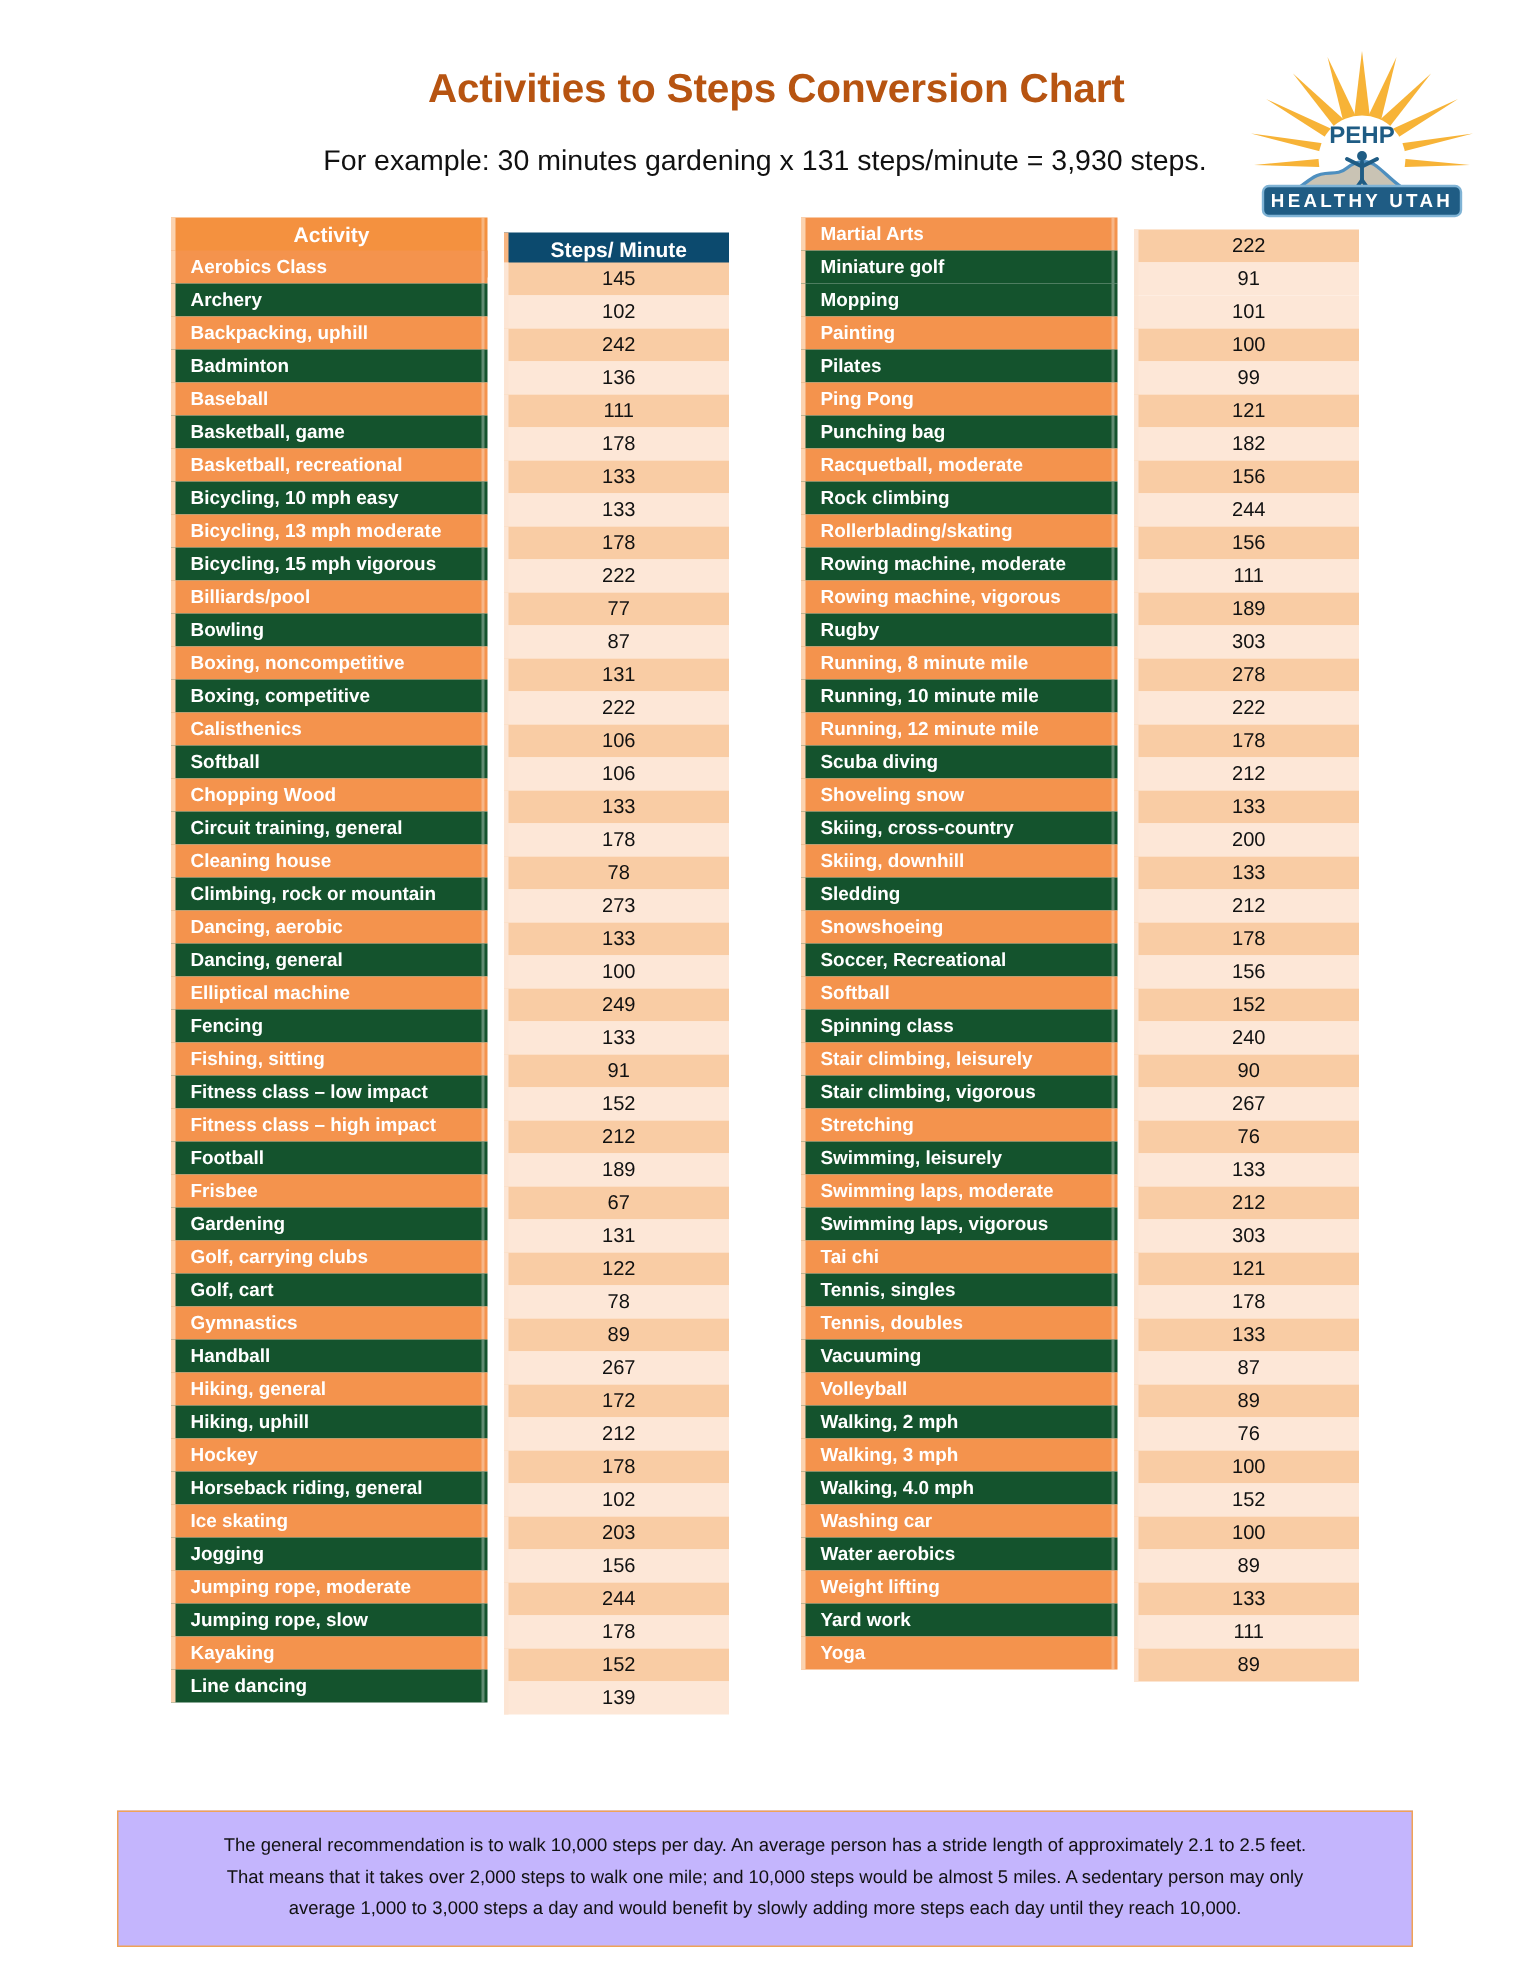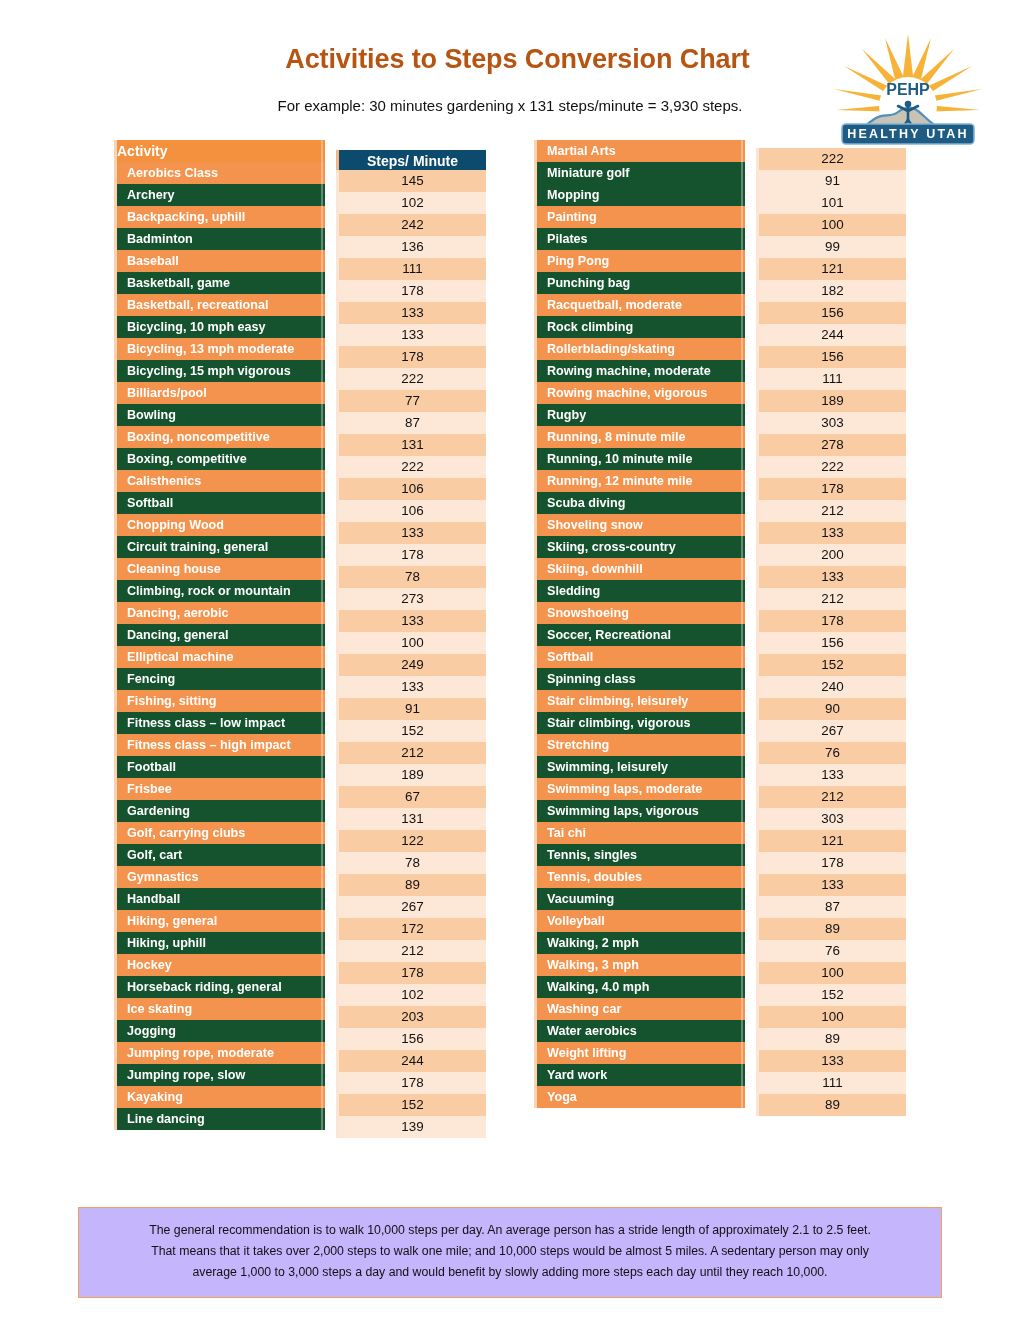--- a/index.html
+++ b/index.html
@@ -36,21 +36,21 @@
     text-align: center;
     font-size: 14.4px;
     line-height: 22px;
     color: #111;
     padding-left: 120px;
     padding-right: 120px;
   }
   .example {
     margin-top: 22px;
     text-align: center;
-    font-size: 15px;
+    font-size: 19px;
     color: #111;
   }
 
   
   .logo {
     position: absolute;
     top: 32px;
     right: 32px;
     width: 160px;
     height: 116px;
@@ -118,21 +118,21 @@
   }
   .tcell-steps.alt {
     background: #FDE7D7;
   }
 
   
   .thead .tcell-activity {
     background: #F4913F;
     color: #ffffff;
     font-size: 14px;
-    text-align: left;
+    text-align: center;
     padding-left: 0;
     height: 40px;
     line-height: 21px;
   }
   .thead .tcell-steps {
     background: #0c4a6e;
     color: #ffffff;
     font-size: 14px;
     font-weight: bold;
     top: 10px;

